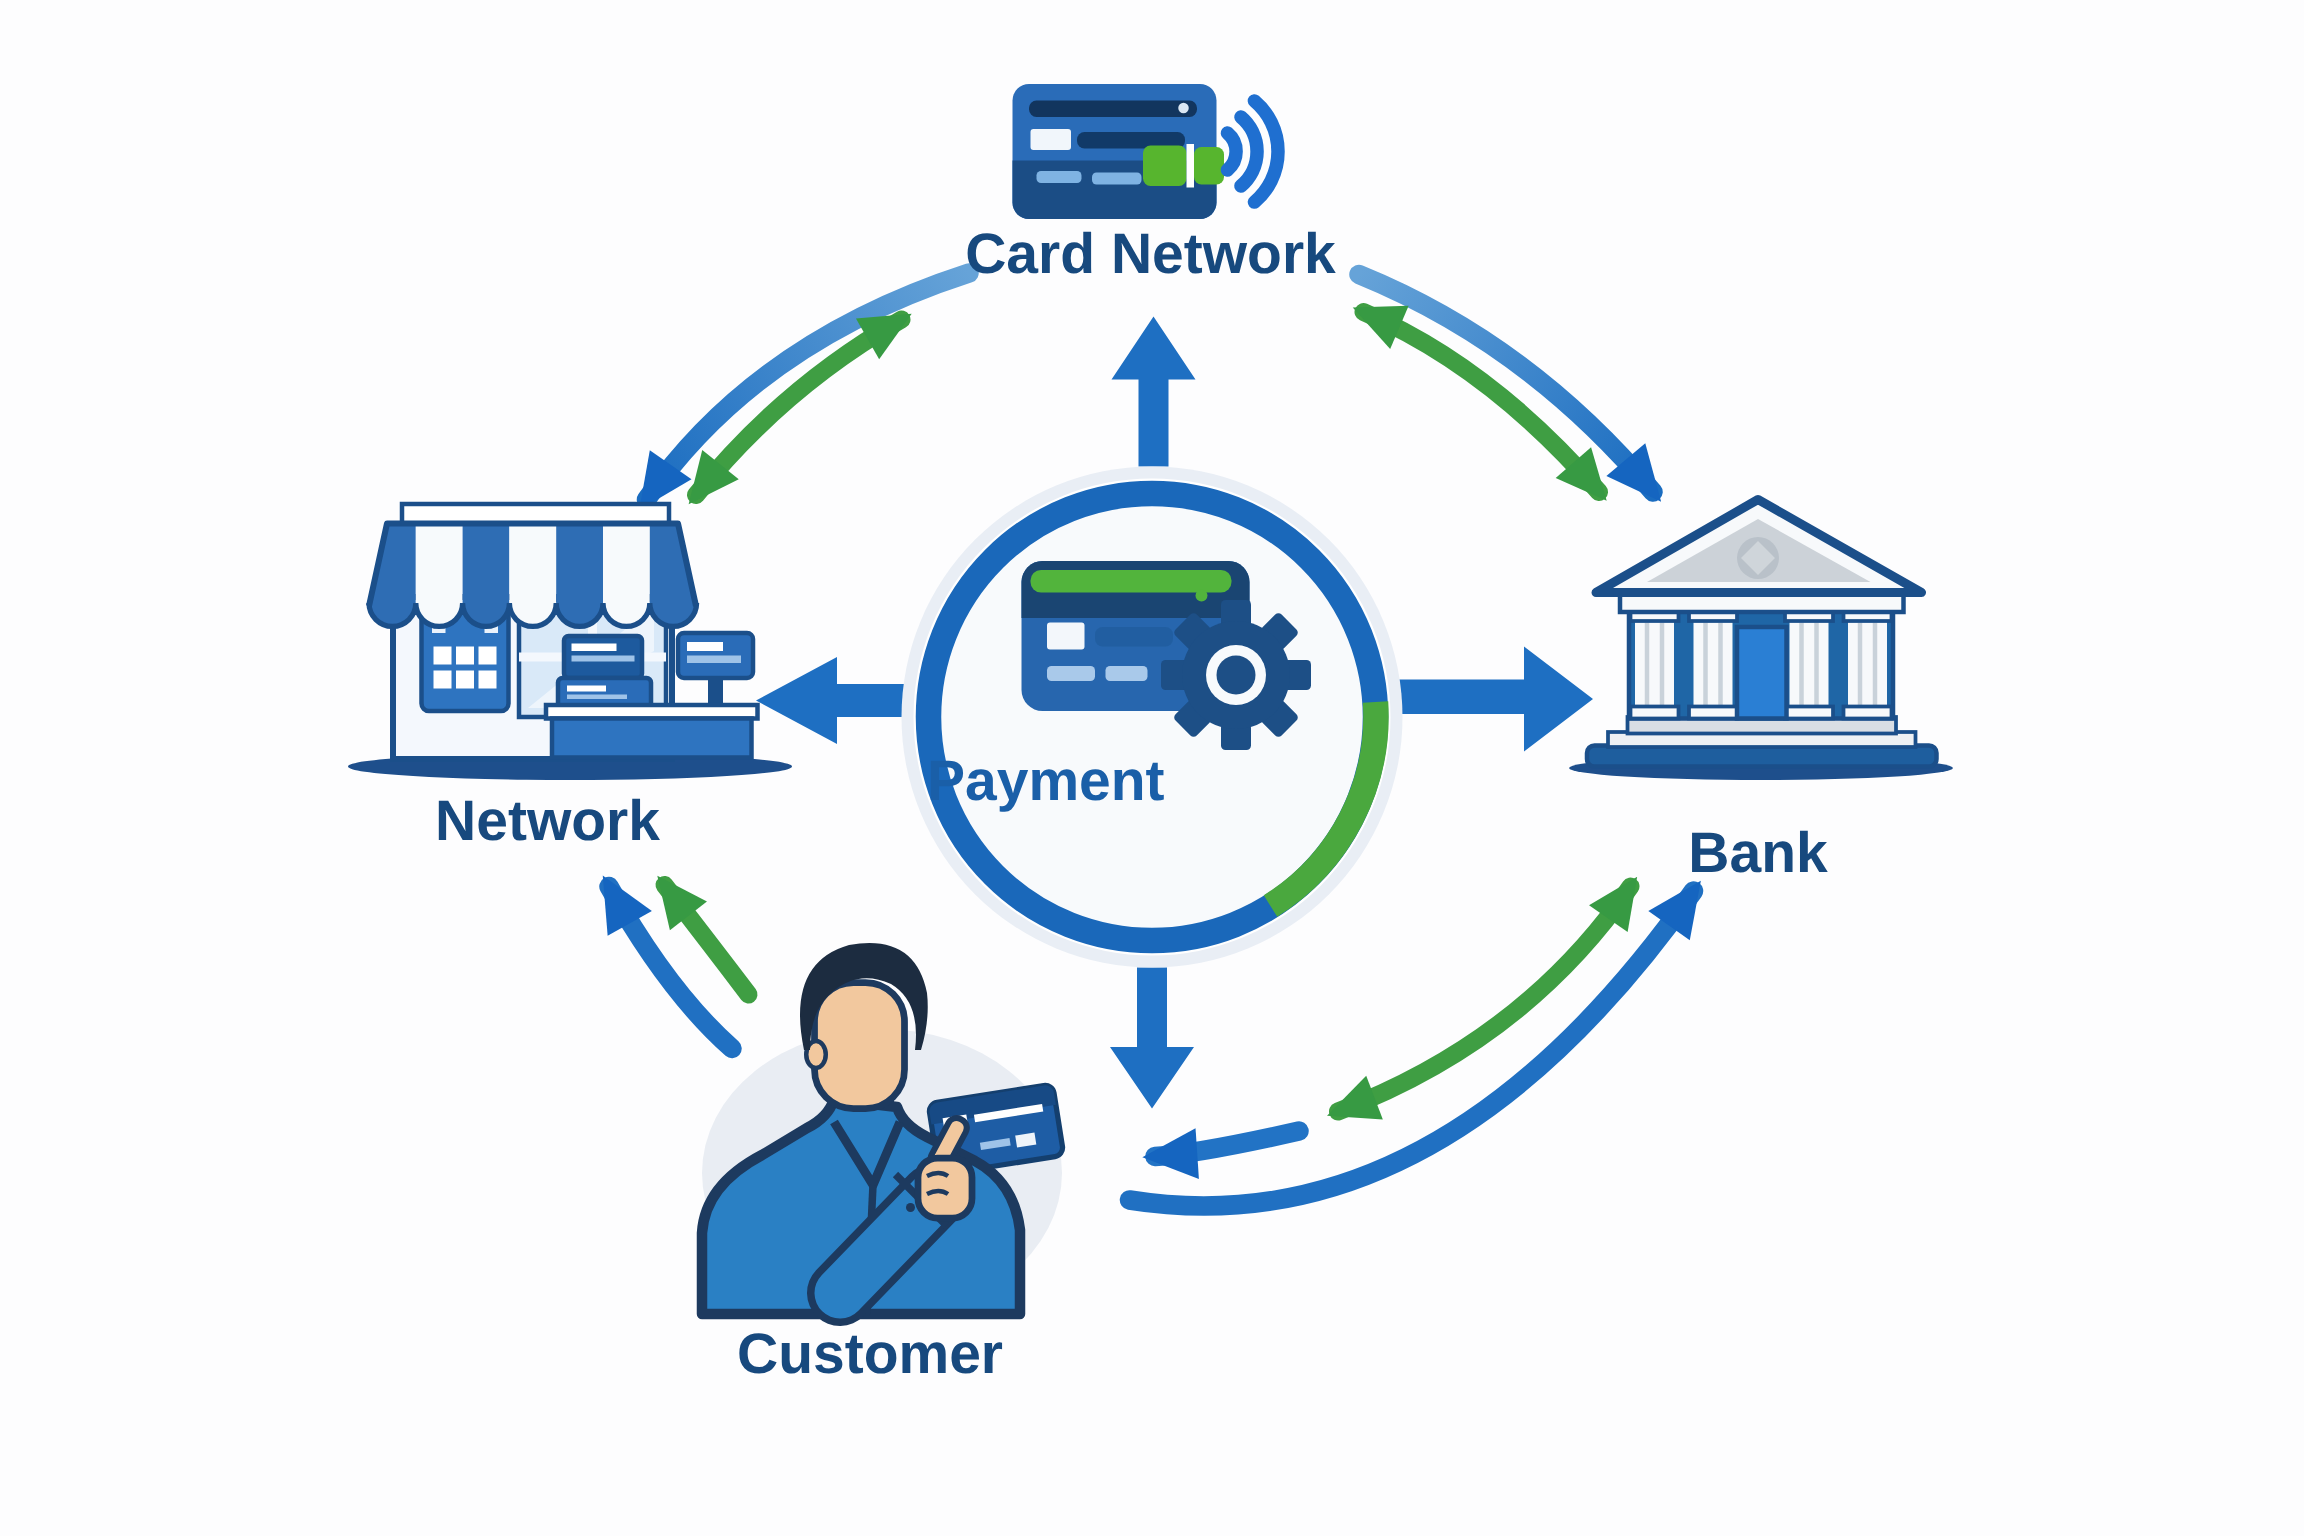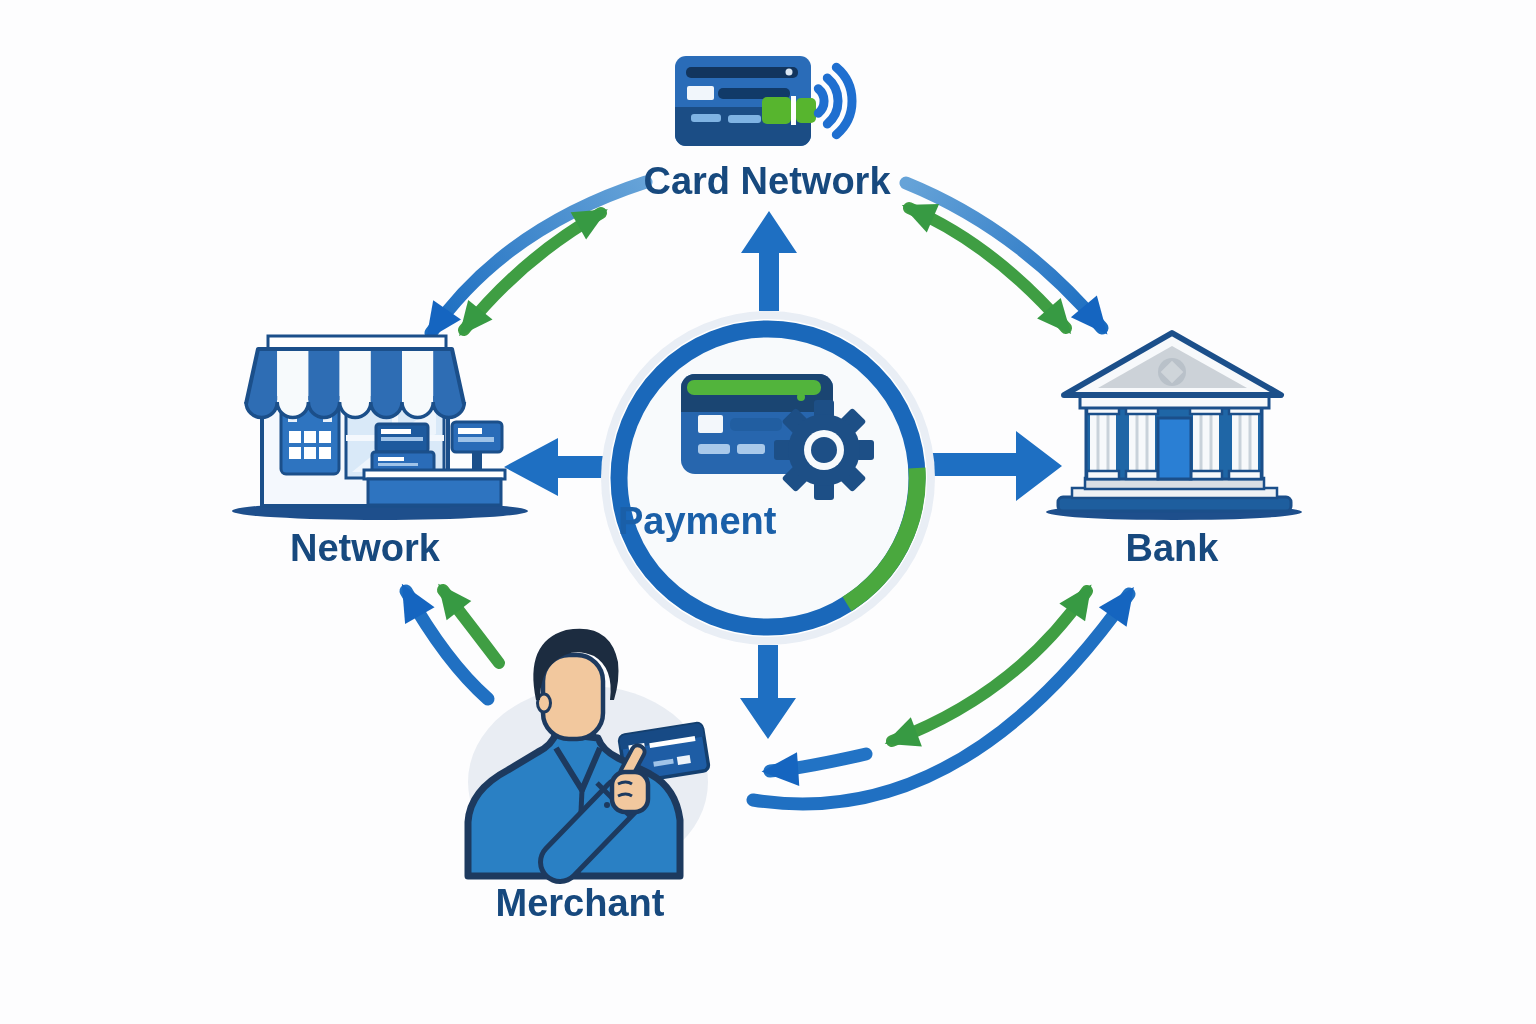--- a/index.html
+++ b/index.html
@@ -236,25 +236,25 @@
     <circle cx="607" cy="805" r="3" fill="#1D3A5F"></circle>
     <rect x="626" y="744" width="13" height="36" rx="6" transform="rotate(28 632 762)" fill="#F2C89E" stroke="#1D3A5F" stroke-width="4"></rect>
     <rect x="612" y="772" width="36" height="40" rx="13" fill="#F2C89E" stroke="#1D3A5F" stroke-width="4.5"></rect>
     <path d="M618,784 q8,-4 14,0 M618,796 q8,-4 14,0" fill="none" stroke="#1D3A5F" stroke-width="3"></path>
     <rect x="543" y="655" width="60" height="84" rx="26" fill="#F2C89E" stroke="#1D3A5F" stroke-width="4.5"></rect>
     <ellipse cx="544" cy="703" rx="6.5" ry="9" fill="#F2C89E" stroke="#1D3A5F" stroke-width="3"></ellipse>
     <path d="M536,700 Q524,642 566,630 Q610,622 618,662 Q620,680 614,700 L610,700 Q614,668 594,656 Q572,646 554,662 Q540,674 540,700 Z" fill="#1C2C40"></path>
   </g>
 </svg>
 
-<div class="nodelabel" style="left:577px;top:160px;width:380px;">Card Network</div>
+<div class="nodelabel" style="left:577px;top:149px;width:380px;">Card Network</div>
 
 <div class="nodelabel" style="left:215px;top:527px;width:300px;">Network</div>
 
-<div class="nodelabel" style="left:1022px;top:527px;width:300px;">Bank</div>
-
-<div class="nodelabel" style="left:430px;top:882px;width:300px;">Merchant</div>
+<div class="nodelabel" style="left:1022px;top:548px;width:300px;">Bank</div>
+
+<div class="nodelabel" style="left:430px;top:882px;width:300px;">Customer</div>
 
 <div class="centerlabel" style="left:618px;top:499px;width:300px;">
   <span>Payment</span><br>
 </div>
 
 </div>
 
 </body></html>

